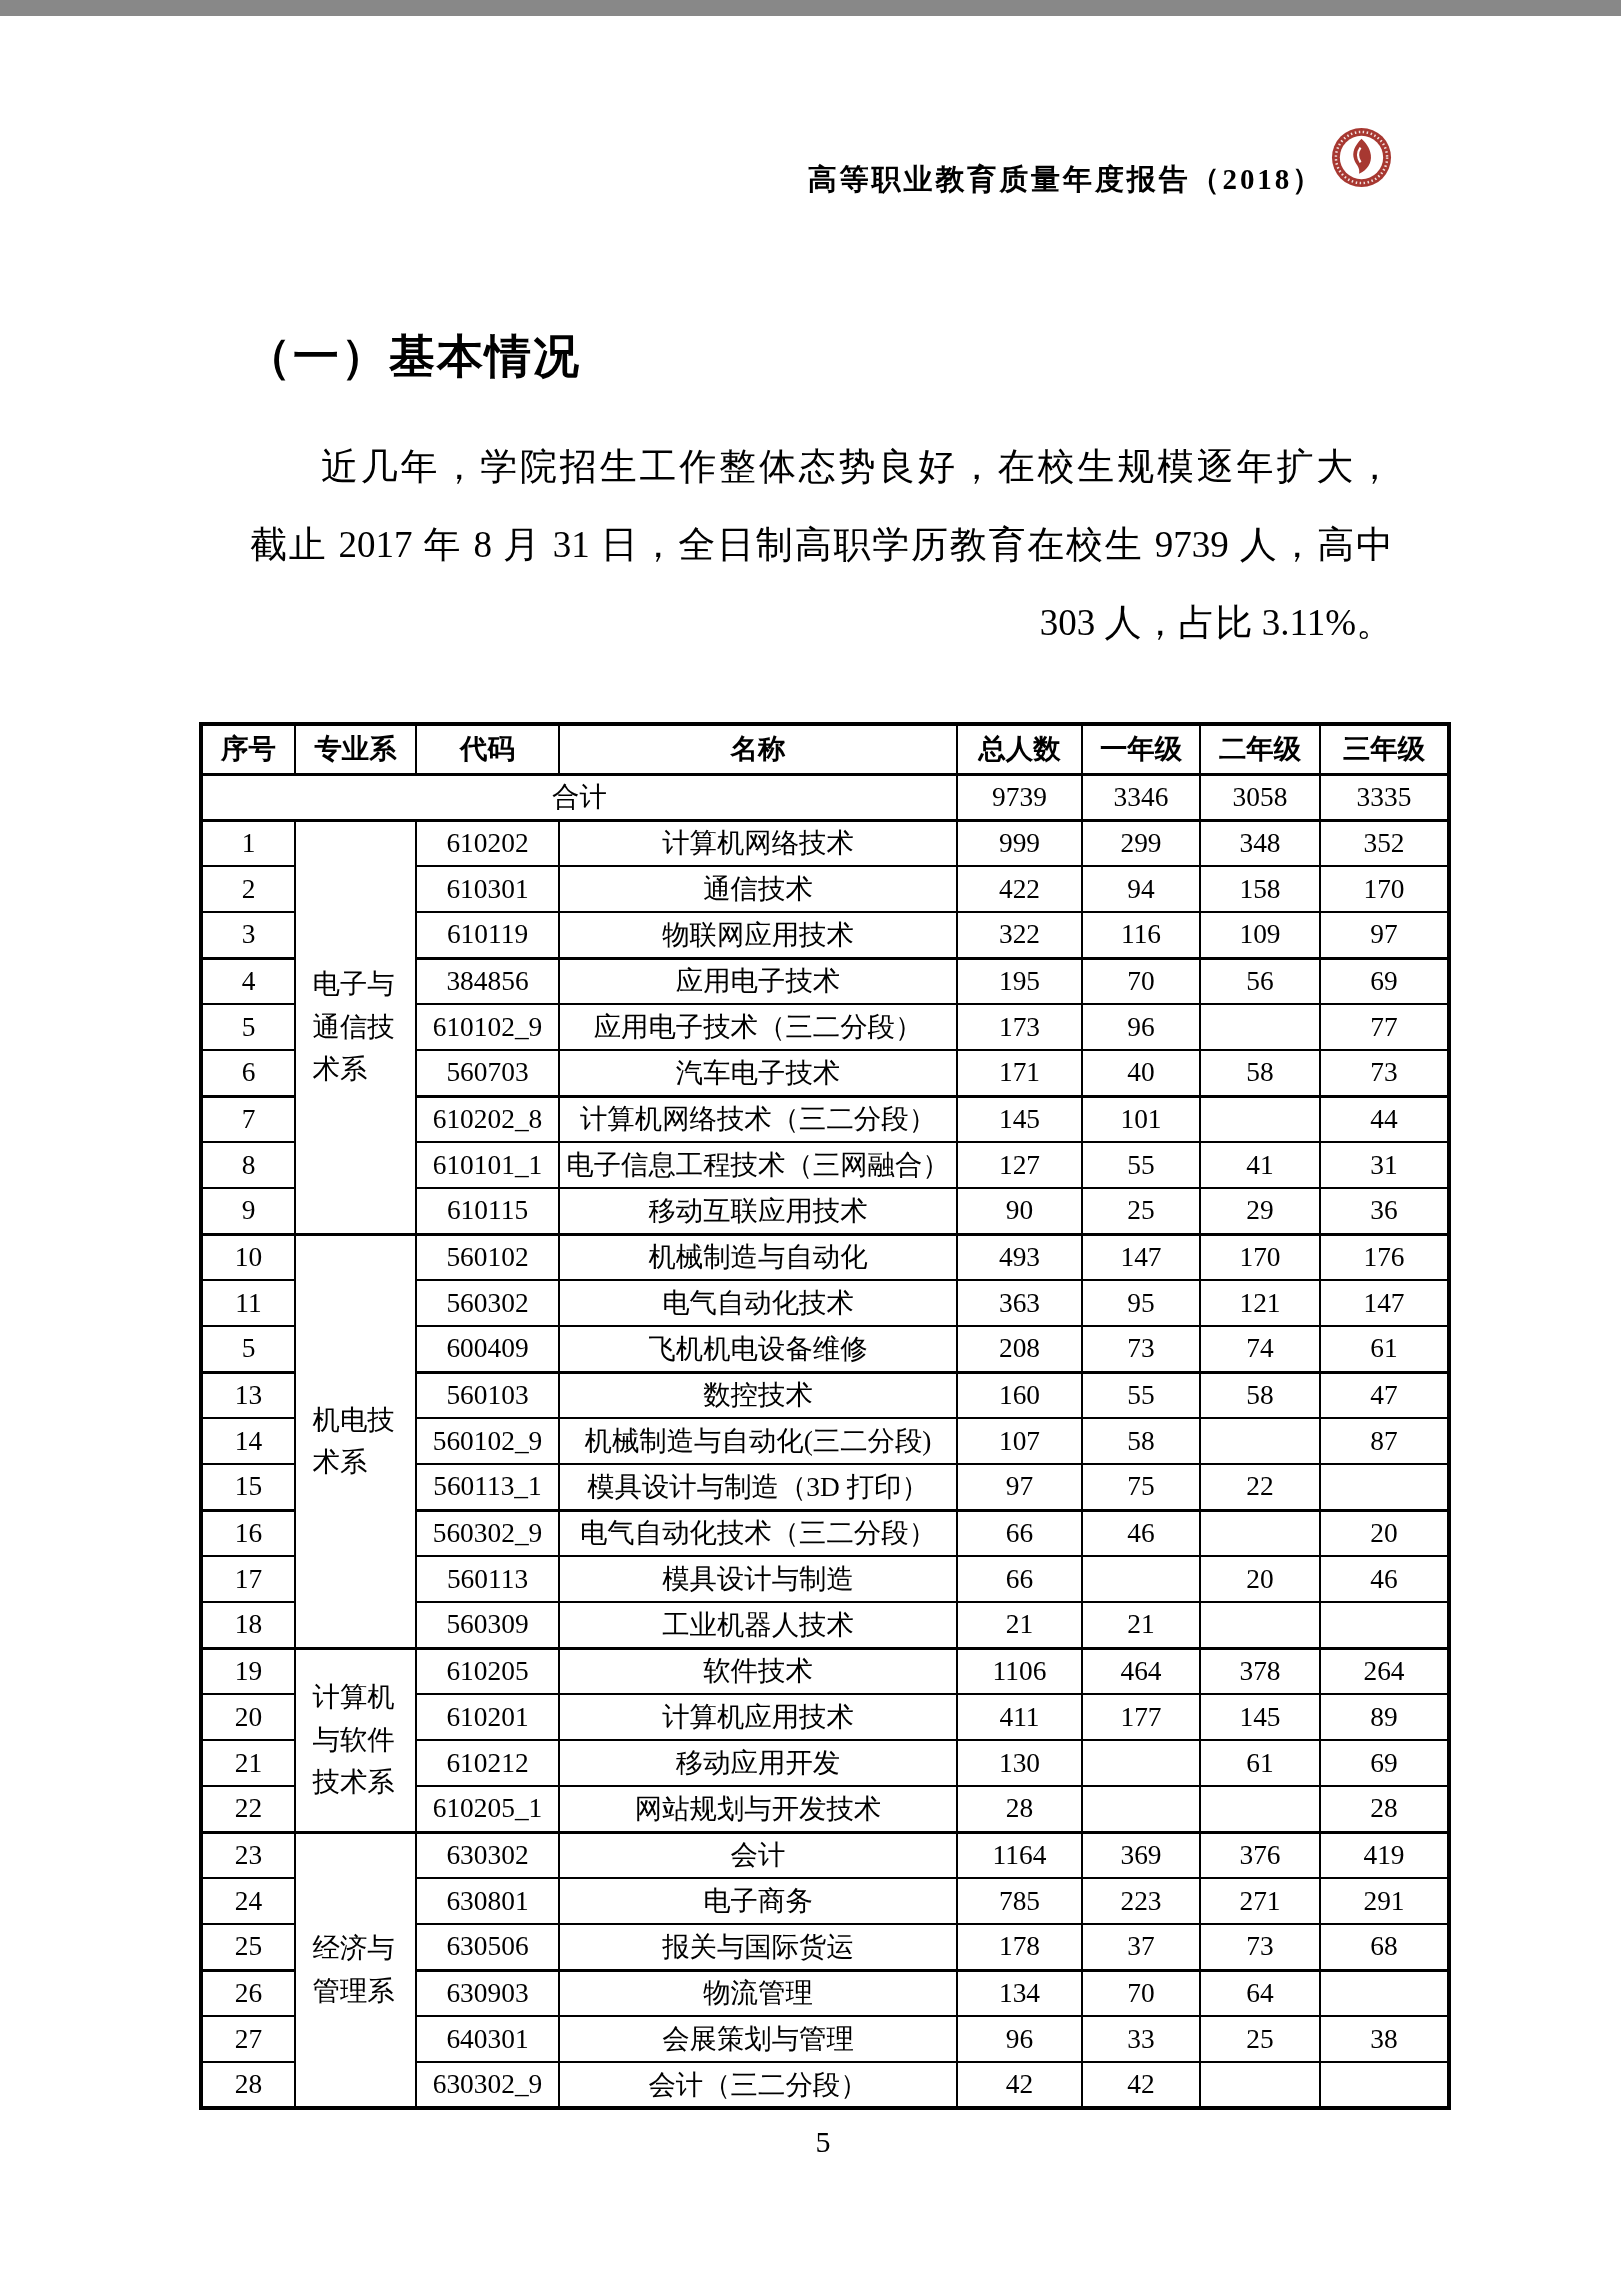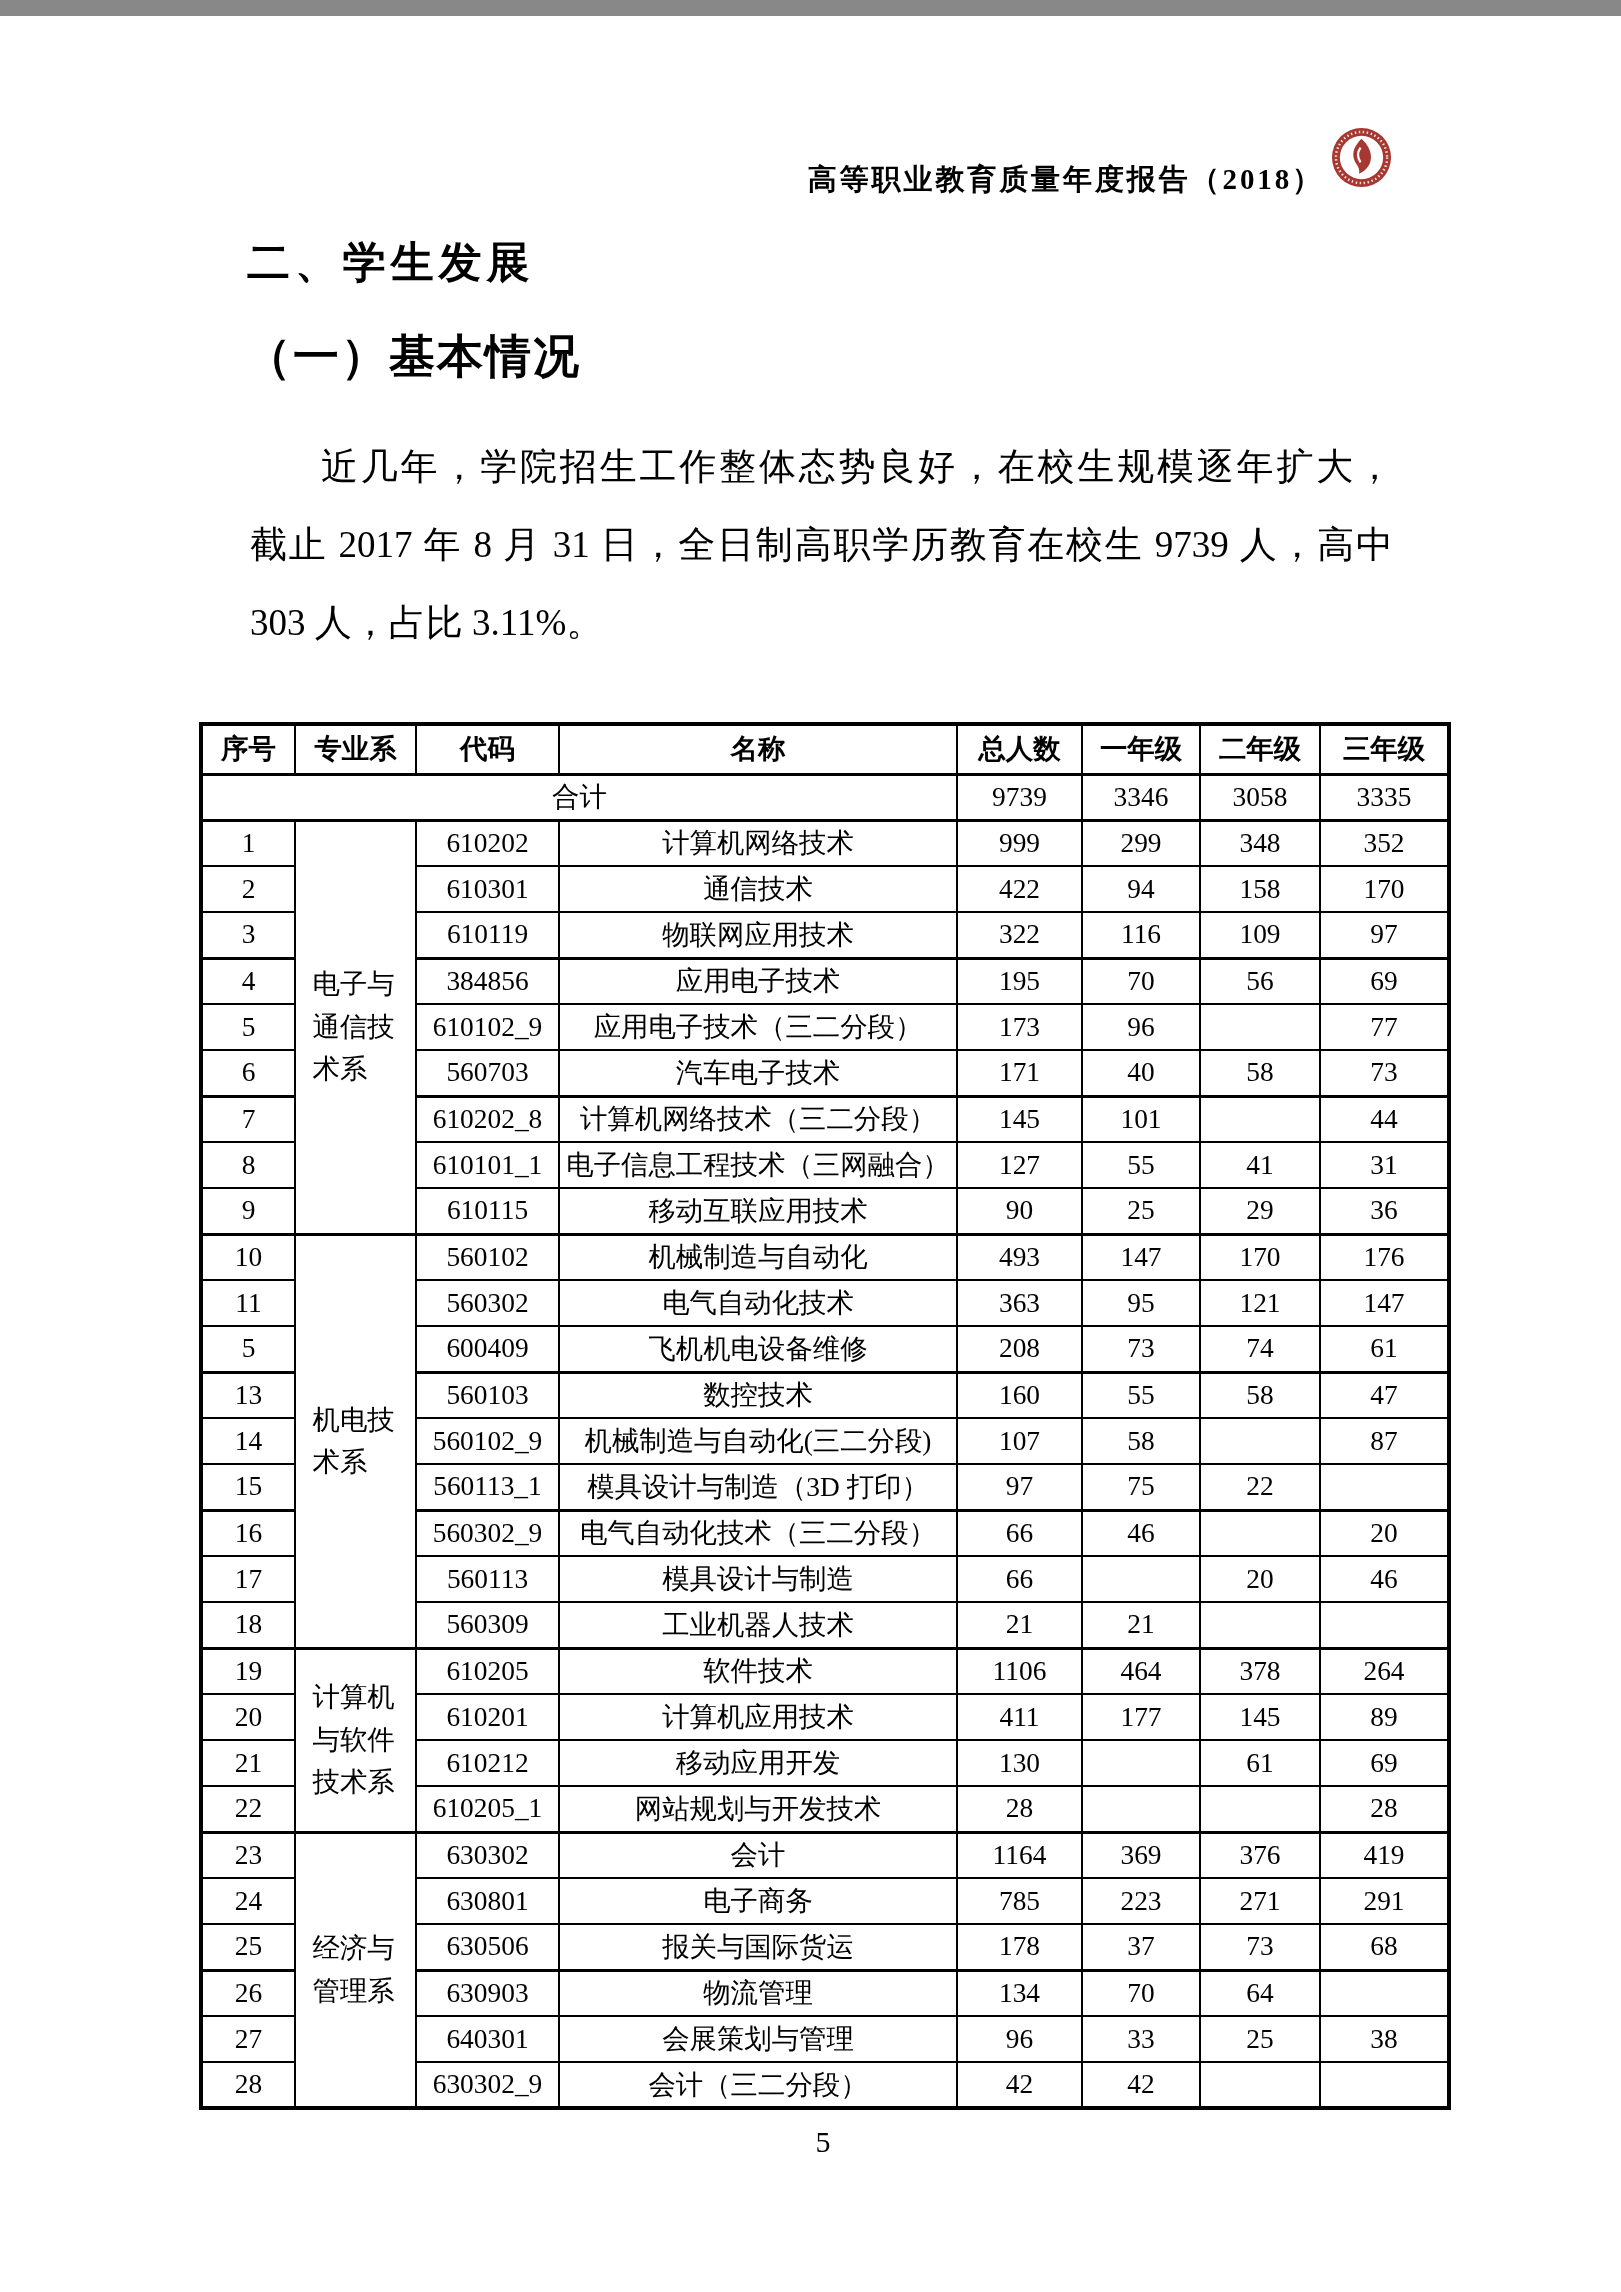--- a/index.html
+++ b/index.html
@@ -28,21 +28,21 @@
     font-family:"Liberation Sans","DejaVu Sans",sans-serif;
     font-size:46px; font-weight:900; letter-spacing:2px;
   }
   
   .intro {
     position:absolute; left:250px; top:412px; width:1143px;
     font-size:37px; line-height:78px;
   }
   .intro .jline { text-align:justify; text-align-last:justify; }
   .intro .line1 { text-indent:71px; }
-  .intro .lastline { text-align:left; }
+  .intro .lastline { text-align:right; }
   
   table.enroll {
     position:absolute; left:199px; top:706px; width:1248px;
     border-collapse:collapse; table-layout:fixed;
     border:4.9px solid #000;
     font-size:27.4px;
   }
   .enroll th, .enroll td {
     border:2px solid #000; text-align:center; vertical-align:middle;
     padding:0; overflow:hidden; white-space:nowrap;
@@ -75,21 +75,20 @@
   <div class="logo">
     <svg viewBox="0 0 64 64" width="63" height="63">
       <circle cx="32" cy="32" r="30" fill="#a73831"></circle>
       <circle cx="32" cy="32" r="26" fill="none" stroke="#ffffff" stroke-width="2.5" stroke-dasharray="1.5 2.6" opacity="0.85"></circle>
       <circle cx="32" cy="32" r="22" fill="#ffffff"></circle>
       <path d="M32 13 C25 20 22 27 24.5 34 C26 39 31 42 29.5 48.5 C38 45 42.5 37.5 41.5 29.5 C40.5 22 36 16.5 32 13 Z" fill="#a73831"></path>
       <path d="M31 22 C27.5 27 27.5 31.5 31 37" stroke="#ffffff" stroke-width="2.2" fill="none"></path>
     </svg>
   </div>
 
-  <div class="section-title">二、学生发展</div>
 
   <div class="subsection-title">（一）基本情况</div>
 
   <div class="intro">
     <div class="jline line1">近几年，学院招生工作整体态势良好，在校生规模逐年扩大，</div>
     <div class="jline">截止 2017 年 8 月 31 日，全日制高职学历教育在校生 9739 人，高中</div>
     <div class="lastline">303 人，占比 3.11%。</div>
   </div>
 
   <table class="enroll">

